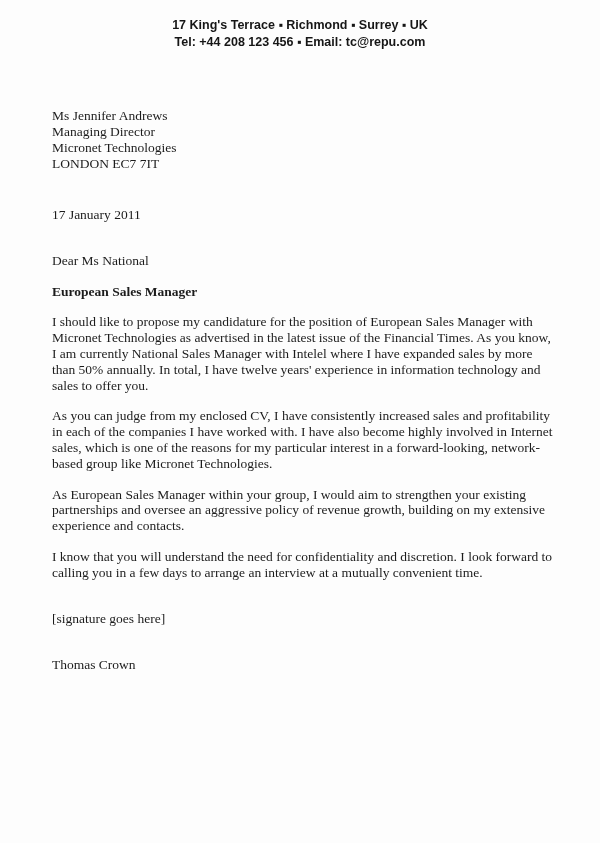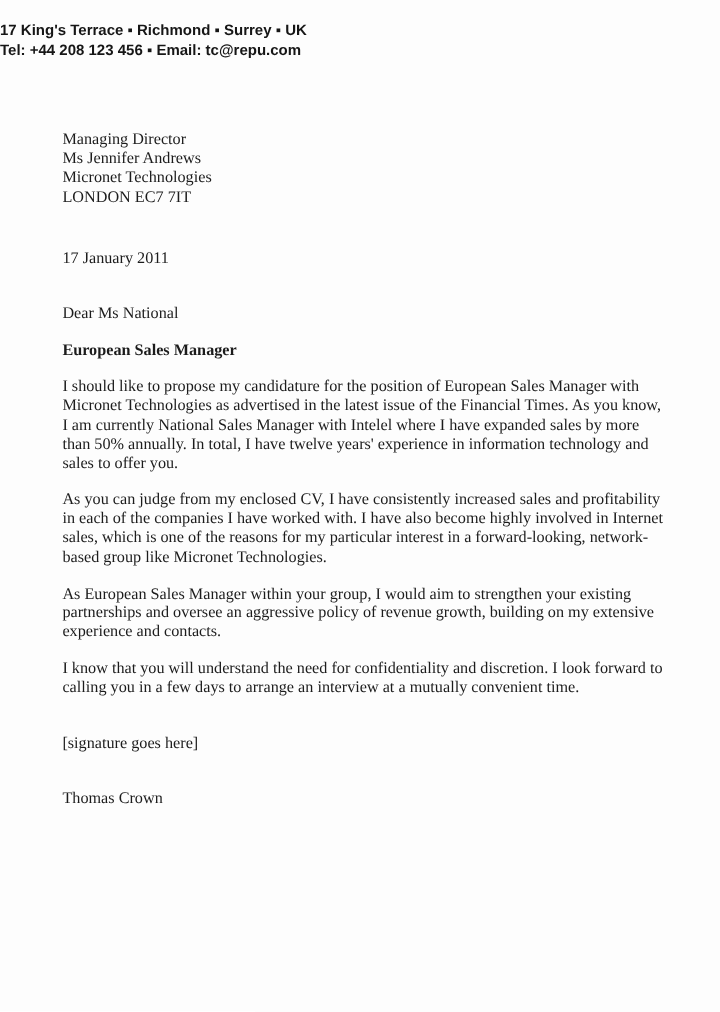--- a/index.html
+++ b/index.html
@@ -13,21 +13,21 @@
     height: 843px;
     background: #fdfdfd;
     color: #1c1c1c;
     font-family: "Liberation Serif", "DejaVu Serif", serif;
     font-size: 13.5px;
     line-height: 15.8px;
     overflow: hidden;
   }
   .letterhead {
     padding-top: 17px;
-    text-align: left;
+    text-align: center;
     font-family: "Liberation Sans", "DejaVu Sans", sans-serif;
     font-weight: bold;
     font-size: 12.5px;
     line-height: 17px;
     color: #161616;
   }
   .content {
     margin-left: 52px;
     margin-right: 48px;
     width: 502px;
@@ -72,22 +72,22 @@
 <div class="page">
 
   <div class="letterhead">
     <div>17 King's Terrace ▪ Richmond ▪ Surrey ▪ UK</div>
     <div>Tel: +44 208 123 456  ▪  Email: tc@repu.com</div>
   </div>
 
   <div class="content">
 
     <div class="recipient-block">
+      <div>Ms Jennifer Andrews</div>
       <div>Managing Director</div>
-      <div>Ms Jennifer Andrews</div>
       <div>Micronet Technologies</div>
       <div>LONDON EC7 7IT</div>
     </div>
 
     <div class="date-line">17 January 2011</div>
 
 
     <div class="salutation">Dear Ms National</div>
 
     <div class="subject-line">European Sales Manager</div>

